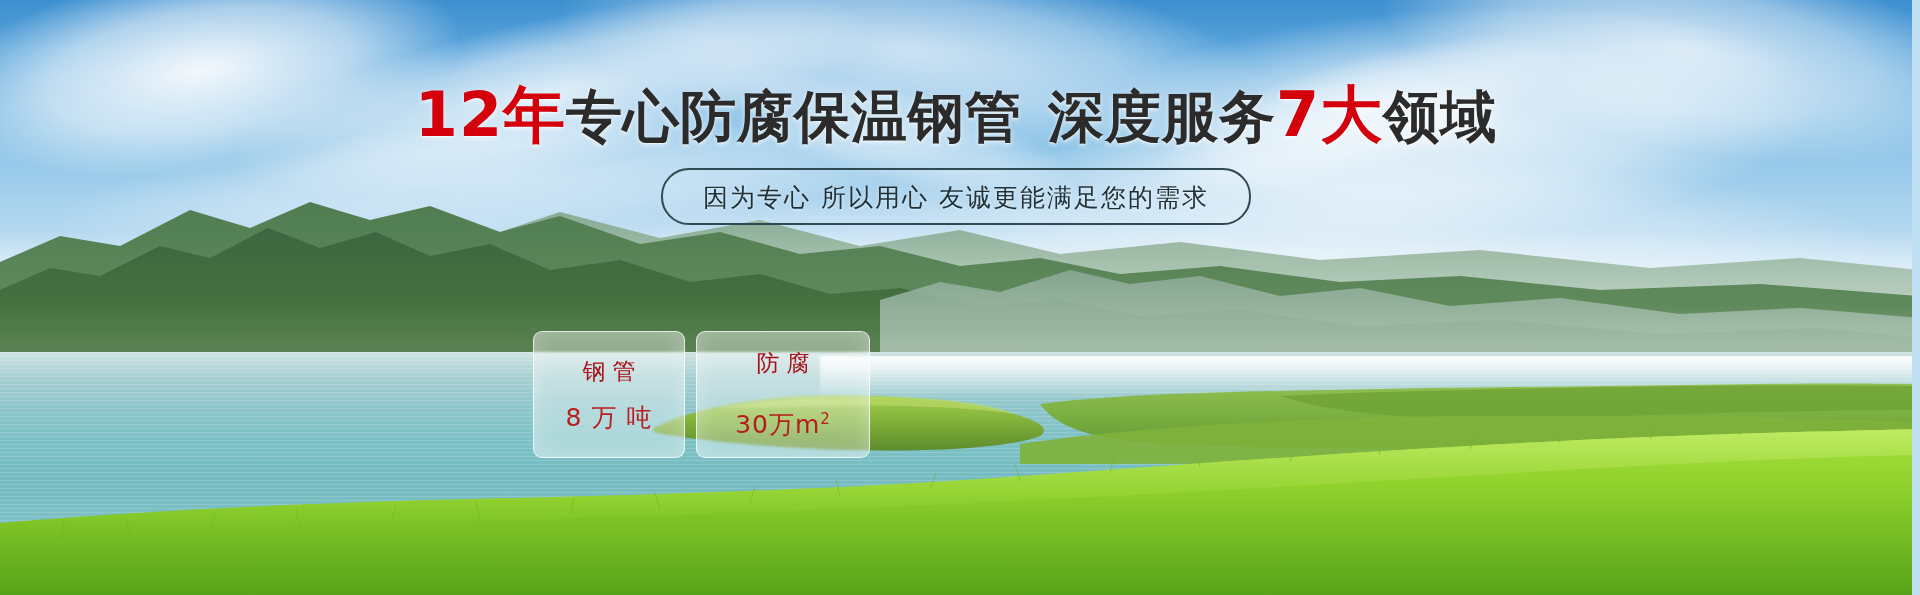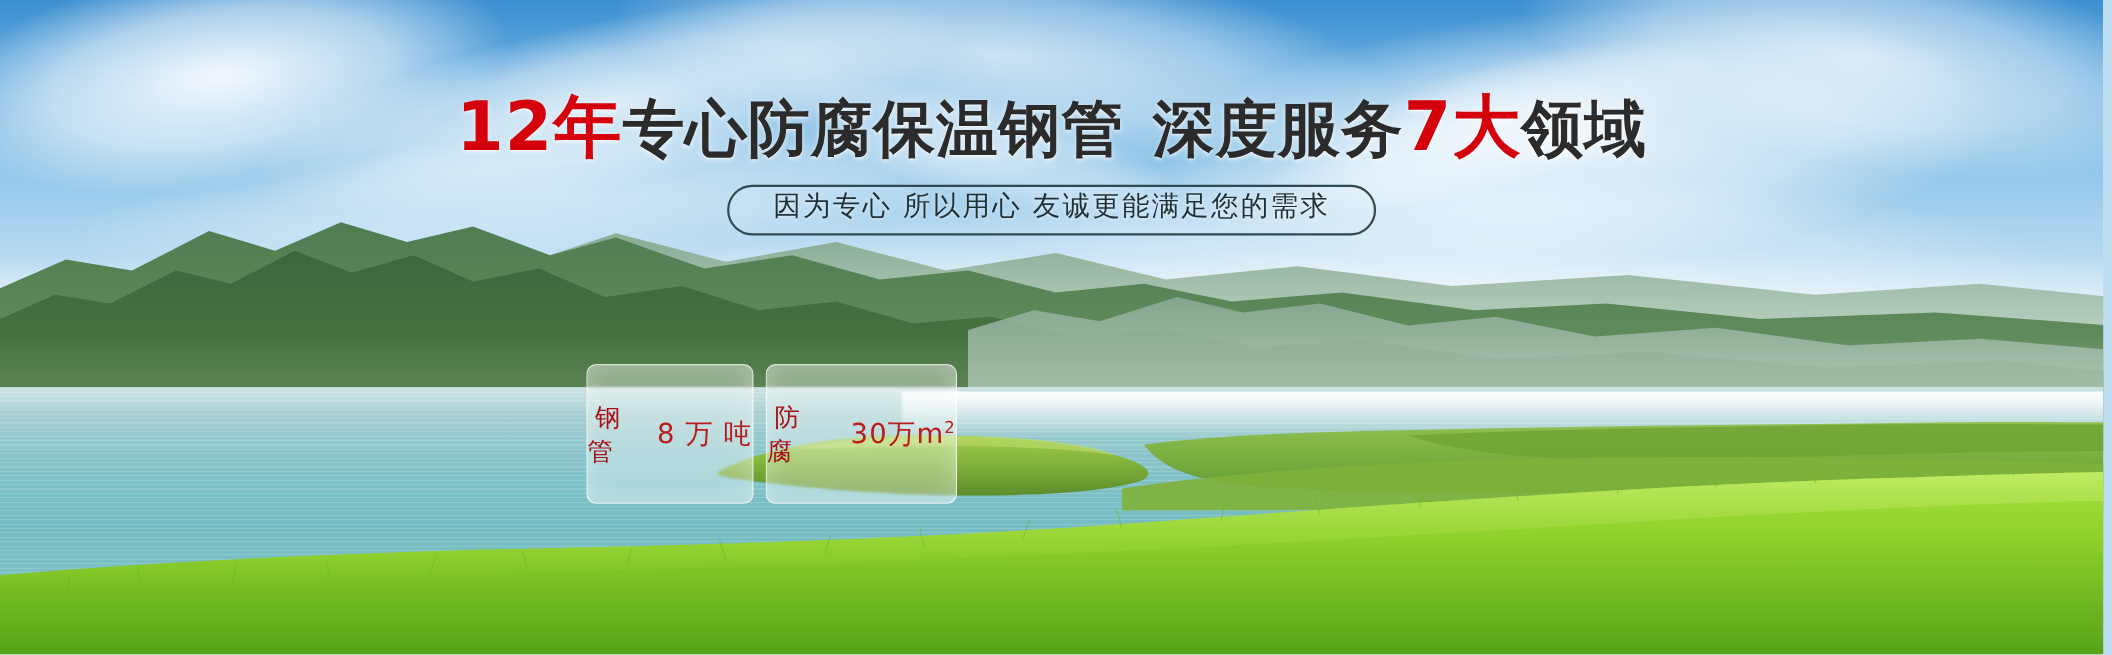--- a/index.html
+++ b/index.html
@@ -114,21 +114,21 @@
   .headline .gap { display:inline-block; width:26px; }
 
   .subtitle-wrap {
     position:absolute;
     left:0; right:0; top:168px;
     display:flex; justify-content:center;
   }
   .subtitle {
     border:2px solid #2f4a52;
     border-radius:28px;
-    padding:0 40px 9px;
+    padding:11px 40px 9px;
     font-family:"DejaVu Sans","Liberation Sans",sans-serif;
     font-size:25px;
     letter-spacing:2px;
     color:#1f3036;
     background:rgba(255,255,255,.10);
     white-space:nowrap;
     text-shadow:0 1px 3px rgba(255,255,255,.55);
   }
 
   
@@ -139,23 +139,23 @@
     gap:11px;
   }
   .card {
     width:152px;
     height:127px;
     border-radius:9px;
     background:rgba(255,255,255,.34);
     border:1px solid rgba(255,255,255,.78);
     box-shadow:inset 0 0 22px rgba(255,255,255,.30);
     display:flex;
-    flex-direction:row;
+    flex-direction:column;
     align-items:center;
-    justify-content:flex-start;
+    justify-content:center;
     gap:14px;
     font-family:"DejaVu Sans","Liberation Sans",sans-serif;
     backdrop-filter:blur(1px);
   }
   .card .ttl {
     font-size:23px;
     color:#a61016;
     letter-spacing:7px;
     text-indent:7px;
     font-weight:normal;

